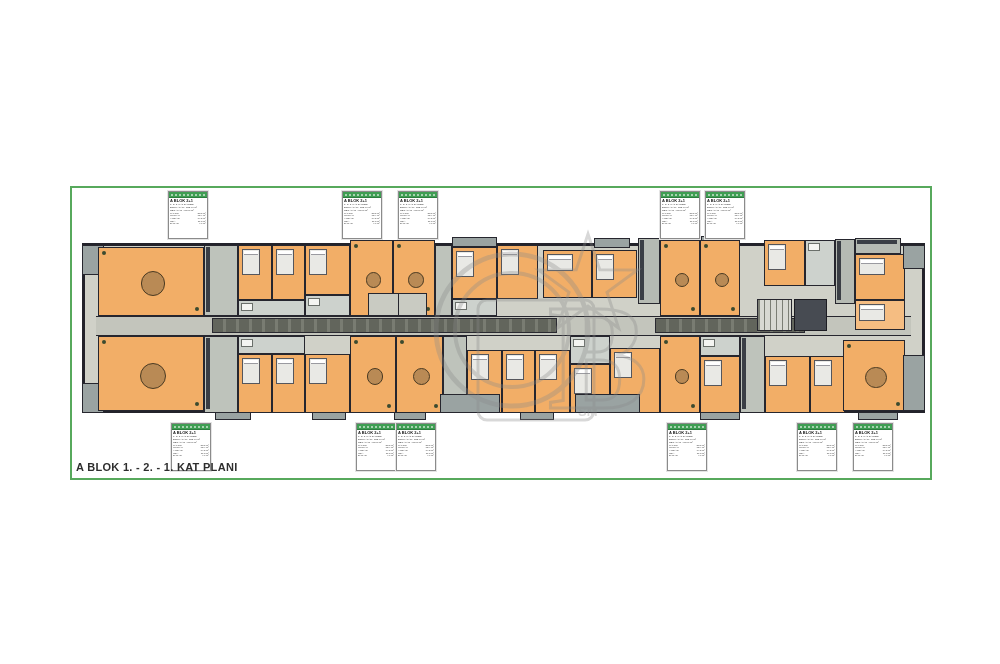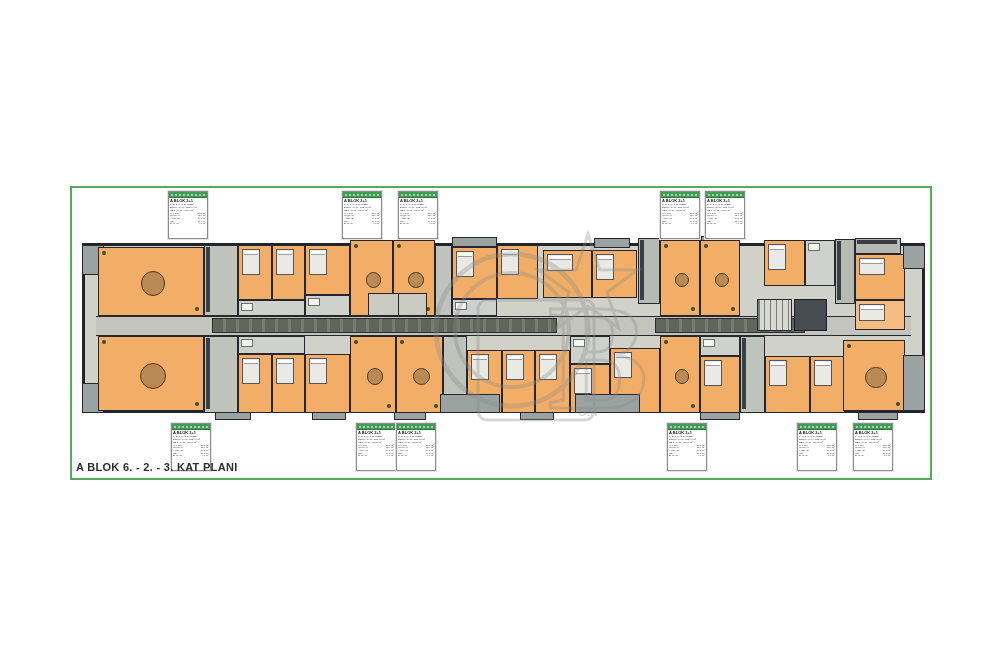--- a/index.html
+++ b/index.html
@@ -602,14 +602,14 @@
             <span>11.8 m²</span>
           </div>
           <div class="card-row">
             <span>BANYO</span>
             <span>4.6 m²</span>
           </div>
         </div>
   </div>
     </div>
 
-  <div id="plan-title">A BLOK 6. - 2. - 3. KAT PLANI</div>
+  <div id="plan-title">A BLOK 1. - 2. - 1. KAT PLANI</div>
 </div>
 
 </body></html>

